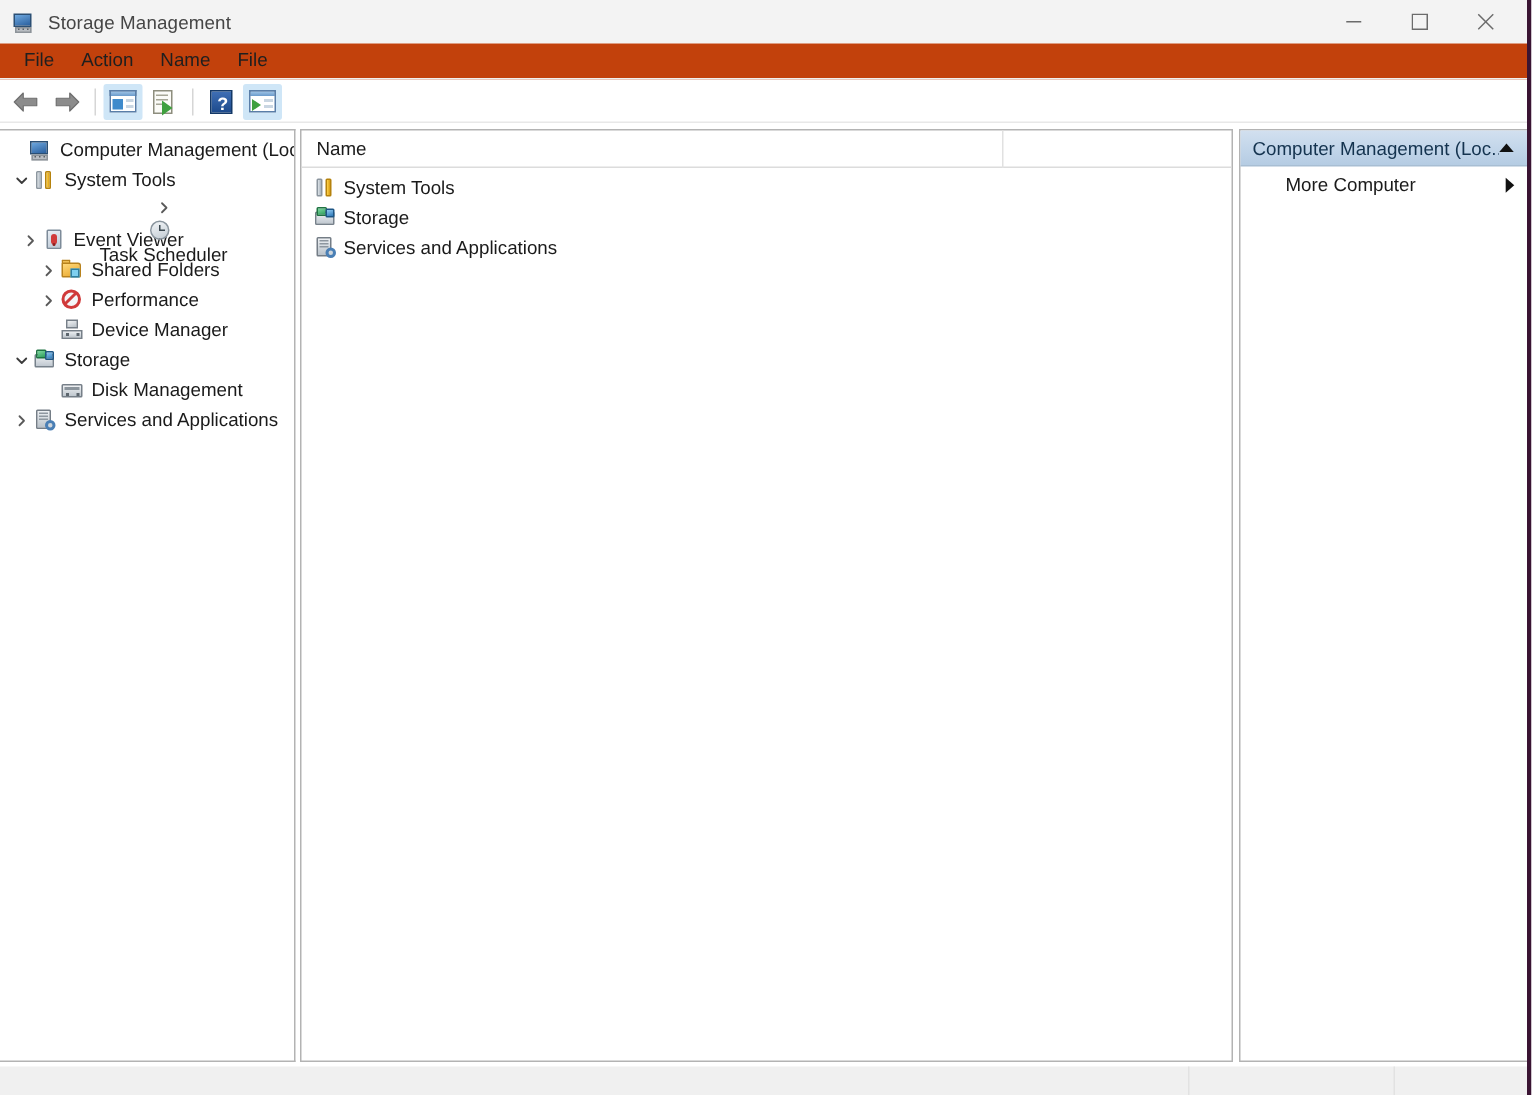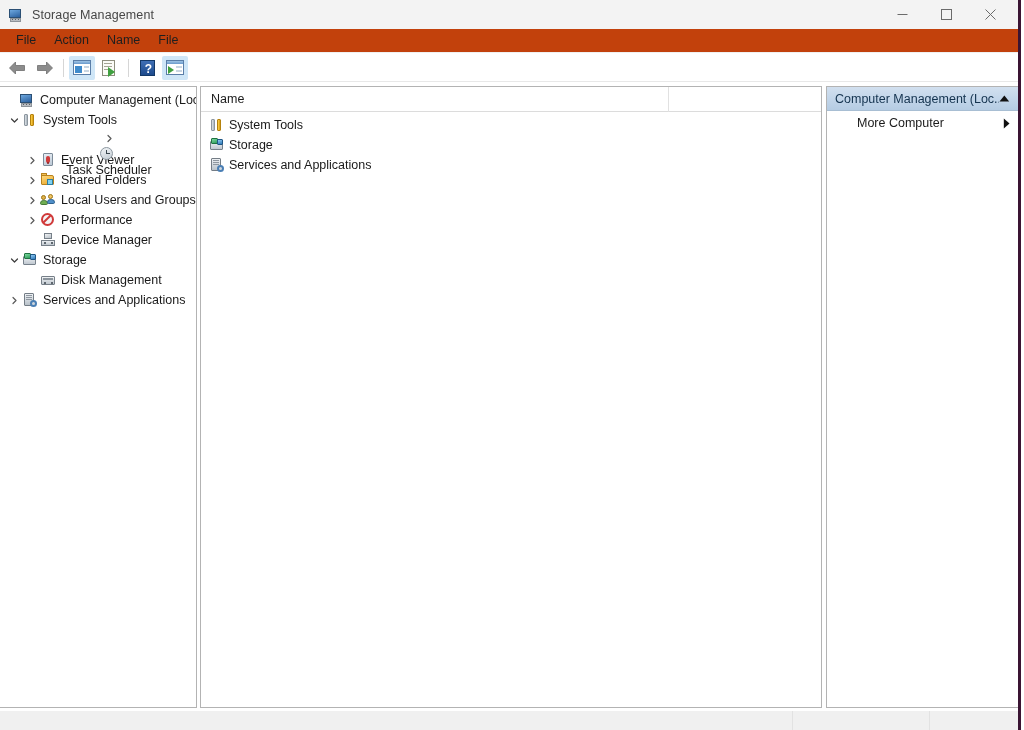--- a/index.html
+++ b/index.html
@@ -404,21 +404,21 @@
             </svg>
         </div>
         <div class="ticon">
           <div class="ic clock-o"></div>
             <div class="ic clock-h1"></div>
             <div class="ic clock-h2"></div>
         </div>
         <div class="tlabel">Task Scheduler</div>
       </div>
 
-      <div class="trow" style="padding-left:24px;">
+      <div class="trow" style="padding-left:12px;">
         <div class="chev">
           <svg width="9" height="9" viewBox="0 0 9 9">
               <path d="M3 1.5 L6 4.5 L3 7.5" fill="none" stroke="#5a5a5a" stroke-width="1.2" stroke-linecap="round" stroke-linejoin="round"></path>
             </svg>
         </div>
         <div class="ticon">
           <div class="ic ev-body"></div>
             <div class="ic ev-red"></div>
             <div class="ic ev-dot"></div>
         </div>
@@ -432,34 +432,20 @@
             </svg>
         </div>
         <div class="ticon">
           <div class="ic sf-tab"></div>
             <div class="ic sf-fold"></div>
             <div class="ic sf-glass"></div>
         </div>
         <div class="tlabel">Shared Folders</div>
       </div>
 
-      <div class="trow" style="padding-left:24px;">
-        <div class="chev">
-          <svg width="9" height="9" viewBox="0 0 9 9">
-              <path d="M3 1.5 L6 4.5 L3 7.5" fill="none" stroke="#5a5a5a" stroke-width="1.2" stroke-linecap="round" stroke-linejoin="round"></path>
-            </svg>
-        </div>
-        <div class="ticon">
-          <div class="usr-head" style="left:1px;top:3px;background:#e0b24a;border:1px solid #9c7516;"></div>
-          <div class="usr-body" style="left:0px;top:8px;background:#6fae52;border:1px solid #47783a;"></div>
-          <div class="usr-head" style="left:8px;top:2px;background:#f0c463;border:1px solid #9c7516;"></div>
-          <div class="usr-body" style="left:7px;top:7px;background:#4f8fc9;border:1px solid #2f618e;"></div>
-        </div>
-        <div class="tlabel">Local Users and Groups</div>
-      </div>
 
       <div class="trow" style="padding-left:24px;">
         <div class="chev">
           <svg width="9" height="9" viewBox="0 0 9 9">
               <path d="M3 1.5 L6 4.5 L3 7.5" fill="none" stroke="#5a5a5a" stroke-width="1.2" stroke-linecap="round" stroke-linejoin="round"></path>
             </svg>
         </div>
         <div class="ticon">
           <div class="ic perf-o"></div>
             <div class="ic perf-bar"></div>

